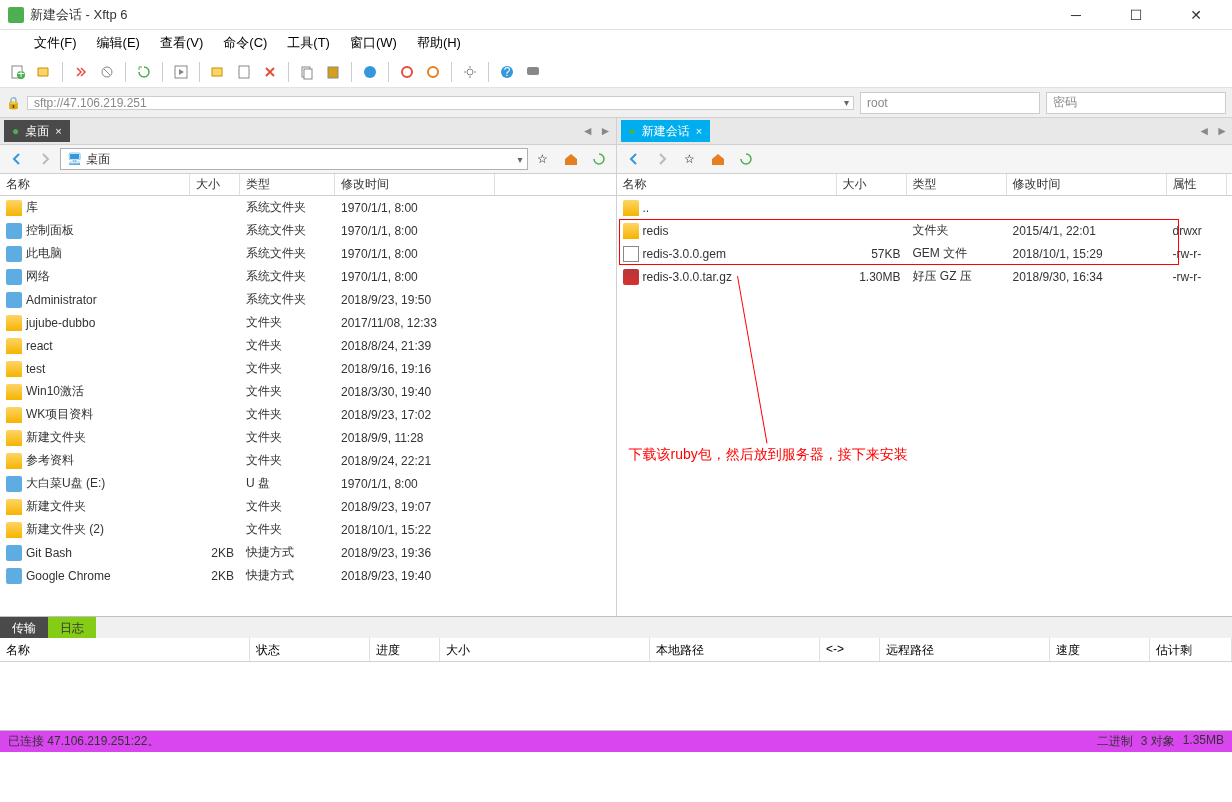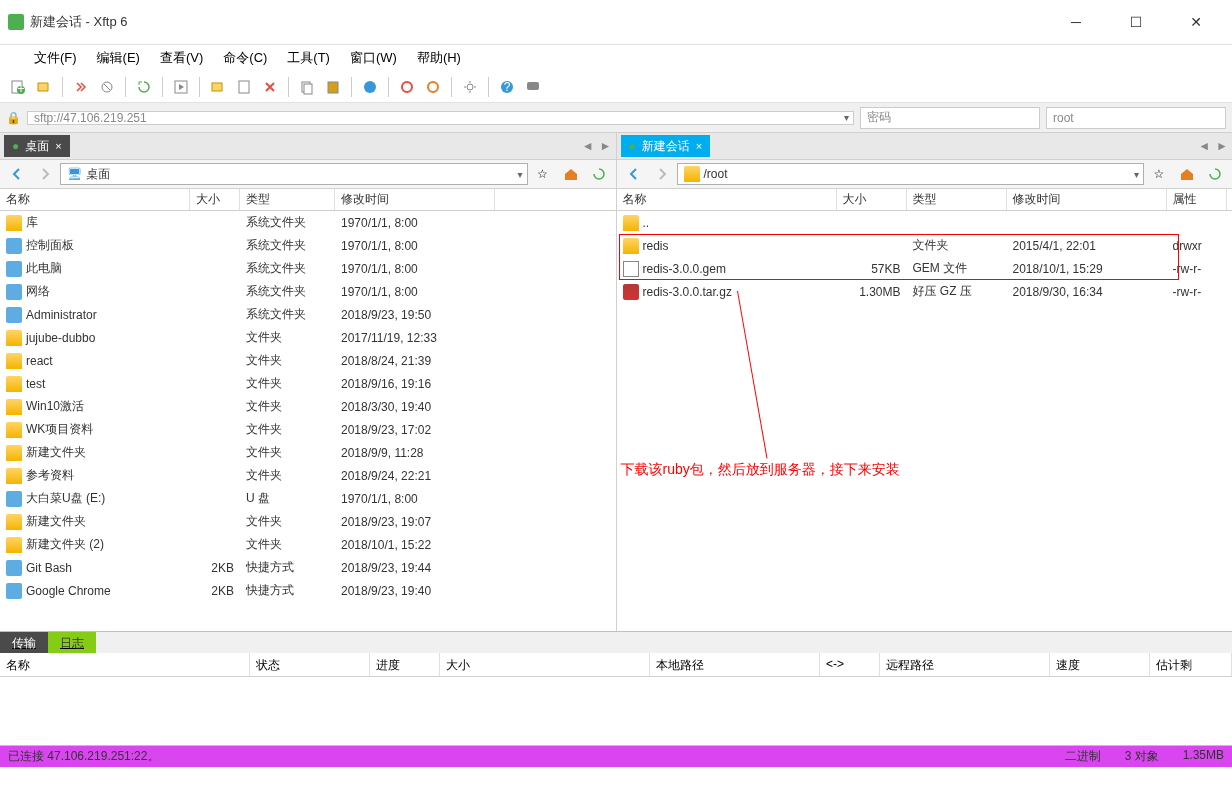--- a/index.html
+++ b/index.html
@@ -1,17 +1,17 @@
 <!DOCTYPE html>
 <html><head>
 <meta charset="utf-8">
 <style>
 * { margin: 0; padding: 0; box-sizing: border-box; font-family: "Microsoft YaHei", Arial, sans-serif; font-size: 12px; }
 body { background: #fff; width: 1232px; height: 802px; overflow: hidden; }
-.titlebar { height: 45px; background: #fff; display: flex; align-items: center; padding: 8px 8px; border-bottom: 1px solid #e0e0e0; }
+.titlebar { height: 30px; background: #fff; display: flex; align-items: center; padding: 8px 8px; border-bottom: 1px solid #e0e0e0; }
 .titlebar-icon { width: 16px; height: 16px; background: #4caf50; border-radius: 2px; margin-right: 6px; }
 .titlebar-title { flex: 1; font-size: 13px; color: #333; }
 .titlebar-controls { display: flex; gap: 20px; padding-right: 8px; }
 .titlebar-btn { width: 40px; height: 20px; display: flex; align-items: center; justify-content: center; cursor: default; color: #333; font-size: 14px; }
 .menubar { height: 26px; display: flex; align-items: center; padding: 0 26px; gap: 4px; background: #fff; }
 .menu-item { padding: 2px 8px; cursor: default; font-size: 13px; }
 .toolbar { height: 32px; display: flex; align-items: center; padding: 0 6px; gap: 2px; background: #fff; border-bottom: 1px solid #e0e0e0; }
 .toolbar-btn { width: 24px; height: 24px; display: flex; align-items: center; justify-content: center; cursor: default; }
 .toolbar-sep { width: 1px; height: 20px; background: #ccc; margin: 0 4px; }
 .addressbar { height: 30px; display: flex; align-items: center; padding: 0 6px; gap: 6px; background: #f0f0f0; border-bottom: 1px solid #d0d0d0; }
@@ -42,30 +42,30 @@
 .folder { background: linear-gradient(#ffd466,#f5b400); border-radius: 2px 2px 0 0; }
 .file { background: #fff; border: 1px solid #888; }
 .archive { background: linear-gradient(#b33939,#d63031); border-radius: 2px; }
 .special { background: #5dade2; border-radius: 2px; }
 .c1 { width: 190px; } .c1r { width: 220px; }
 .c2 { width: 50px; text-align: right; } .c2r { width: 70px; text-align: right; }
 .c3 { width: 95px; } .c3r { width: 100px; }
 .c4 { width: 160px; } .c4r { width: 160px; }
 .c5r { width: 60px; }
 .highlight-box { position: absolute; border: 1px solid #ff0000; pointer-events: none; left: 2px; top: 23px; width: 560px; height: 46px; }
-.annotation { position: absolute; color: #ff0000; font-size: 14px; left: 4px; top: 250px; pointer-events: none; }
+.annotation { position: absolute; color: #ff0000; font-size: 14px; left: 12px; top: 250px; pointer-events: none; }
 .arrow-line { position: absolute; left: 120px; top: 80px; width: 1px; height: 170px; background: #ff0000; transform: rotate(-10deg); transform-origin: top; pointer-events: none; }
-.bottom-tabs { height: 22px; display: flex; background: #f0f0f0; border-top: 1px solid #c0c0c0; text-decoration: underline; }
+.bottom-tabs { height: 22px; display: flex; background: #f0f0f0; border-top: 1px solid #c0c0c0; }
 .btab { padding: 3px 12px; font-size: 12px; background: #4a4a4a; color: #fff; }
 .btab.inactive { background: #84cc16; color: #333; }
 .transfer-header { height: 24px; display: flex; background: #fff; border-bottom: 1px solid #d0d0d0; }
 .transfer-header .th { padding: 4px 6px; font-size: 12px; border-right: 1px solid #e0e0e0; }
 .transfer-body { flex: 1; background: #fff; }
 .statusbar { height: 22px; display: flex; align-items: center; justify-content: space-between; padding: 0 8px; background: #d946ef; border-top: 1px solid #c0c0c0; font-size: 12px; color: #333; }
-.statusbar-right { display: flex; gap: 24px; }
+.statusbar-right { display: flex; gap: 8px; }
 .bottom-area { height: 68px; display: flex; flex-direction: column; }
 svg { width: 16px; height: 16px; }
 .lock-icon { color: #d4a017; }
 </style>
 </head>
 <body>
 
 <div class="titlebar">
   <div class="titlebar-icon"></div>
   <div class="titlebar-title">新建会话   - Xftp 6</div>
@@ -187,22 +187,22 @@
   <div class="toolbar-btn">
       <svg viewBox="0 0 16 16">
         <rect x="2" y="3" width="12" height="8" rx="2" fill="#888"></rect>
       </svg>
     </div>
 </div>
 
 <div class="addressbar">
   <span class="lock-icon">🔒</span>
   <div class="addr-input">sftp://47.106.219.251</div>
+  <div class="addr-field">root</div>
   <div class="addr-field">密码</div>
-  <div class="addr-field">root</div>
 </div>
 
 <div class="main">
   <div class="pane">
     <div class="tabstrip">
       <div class="tabstrip-tabs">
         <div class="tab dark">
           <span style="color:#4caf50">●</span>
           <span>桌面</span>
           <span class="close">×</span>
@@ -292,21 +292,21 @@
           <div class="cell c3">系统文件夹</div>
           <div class="cell c4">2018/9/23, 19:50</div>
         </div>
         <div class="row">
           <div class="cell name c1">
             <span class="ficon folder"></span>
             <span>jujube-dubbo</span>
           </div>
           <div class="cell c2"></div>
           <div class="cell c3">文件夹</div>
-          <div class="cell c4">2017/11/19, 12:33</div>
+          <div class="cell c4">2017/11/08, 12:33</div>
         </div>
         <div class="row">
           <div class="cell name c1">
             <span class="ficon folder"></span>
             <span>react</span>
           </div>
           <div class="cell c2"></div>
           <div class="cell c3">文件夹</div>
           <div class="cell c4">2018/8/24, 21:39</div>
         </div>
@@ -382,21 +382,21 @@
           <div class="cell c3">文件夹</div>
           <div class="cell c4">2018/10/1, 15:22</div>
         </div>
         <div class="row">
           <div class="cell name c1">
             <span class="ficon special"></span>
             <span>Git Bash</span>
           </div>
           <div class="cell c2">2KB</div>
           <div class="cell c3">快捷方式</div>
-          <div class="cell c4">2018/9/23, 19:44</div>
+          <div class="cell c4">2018/9/23, 19:36</div>
         </div>
         <div class="row">
           <div class="cell name c1">
             <span class="ficon special"></span>
             <span>Google Chrome</span>
           </div>
           <div class="cell c2">2KB</div>
           <div class="cell c3">快捷方式</div>
           <div class="cell c4">2018/9/23, 19:40</div>
         </div>
@@ -421,24 +421,20 @@
       <div class="nav-btn">
           <svg viewBox="0 0 16 16">
             <path d="M10 3 l-5 5 l5 5" fill="none" stroke="#3498db" stroke-width="2"></path>
           </svg>
         </div>
       <div class="nav-btn">
           <svg viewBox="0 0 16 16">
             <path d="M6 3 l5 5 l-5 5" fill="none" stroke="#bbb" stroke-width="2"></path>
           </svg>
         </div>
-      <div class="nav-path">
-        <span class="ficon folder"></span>
-        <span>/root</span>
-      </div>
       <div class="nav-btn">☆</div>
       <div class="nav-btn">
           <svg viewBox="0 0 16 16">
             <path d="M2 8 l6 -5 l6 5 v6 h-12 z" fill="#e67e22"></path>
           </svg>
         </div>
       <div class="nav-btn">
           <svg viewBox="0 0 16 16">
             <path d="M8 3 a5 5 0 1 1 -5 5" fill="none" stroke="#4caf50" stroke-width="1.5"></path>
           </svg>

